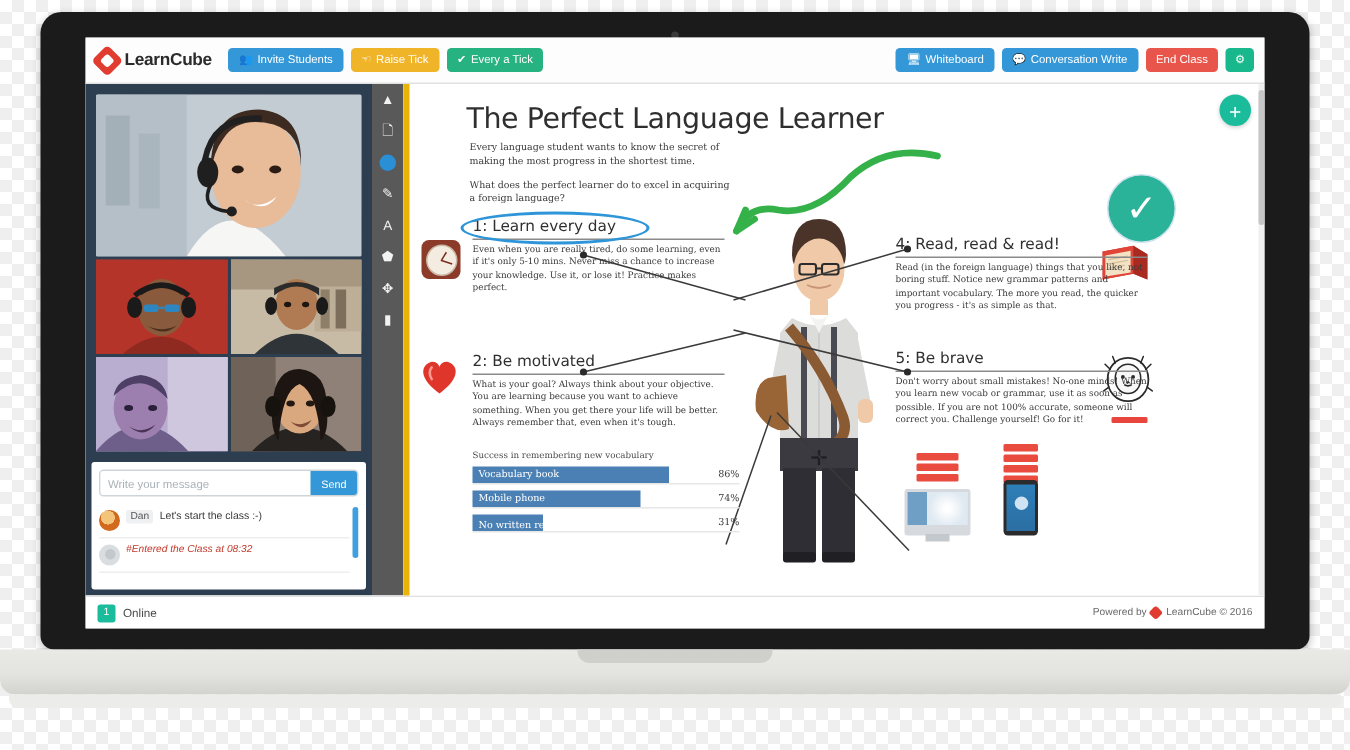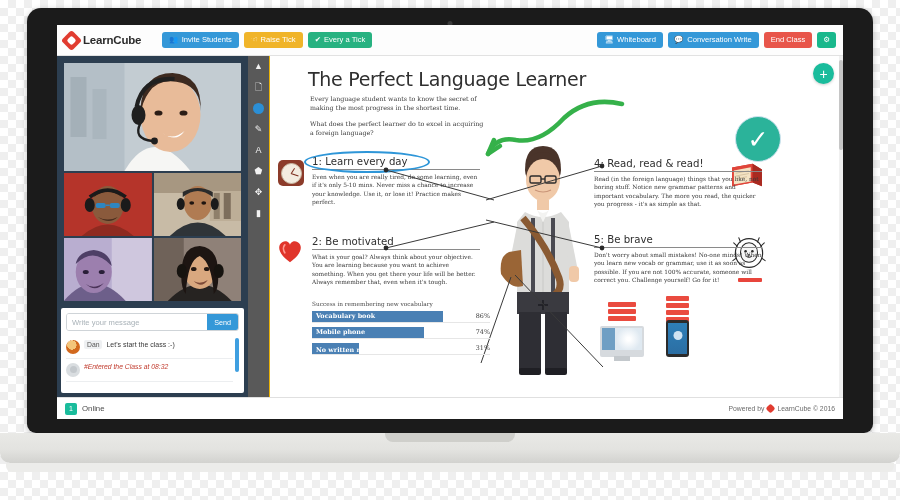--- a/index.html
+++ b/index.html
@@ -71,21 +71,21 @@
 
   
   .topbar {
     height: 31px; min-height: 31px;
     background: #fdfdfd;
     border-bottom: 1px solid #e2e2e2;
     display: flex; align-items: center;
     padding: 0 7px;
     gap: 5px;
   }
-  .brand { display: flex; align-items: center; gap: 4px; margin-right: 16px; }
+  .brand { display: flex; align-items: center; gap: 4px; margin-right: 6px; }
   .brand-mark {
     width: 15px; height: 15px;
     background: #e13c30;
     border-radius: 3px;
     position: relative;
     transform: rotate(45deg);
   }
   .brand-mark::after {
     content: ""; position: absolute;
     left: 4px; top: 4px; width: 7px; height: 7px;
@@ -218,21 +218,21 @@
   .tool-dot {
     width: 11px; height: 11px; border-radius: 50%;
     background: #2b8fd6;
   }
 
   
   .whiteboard {
     flex: 1; position: relative;
     background: #ffffff;
     overflow: hidden;
-    border-left: 1px solid #eab308;
+    border-left: 4px solid #eab308;
   }
   .wb-inner { position: absolute; inset: 0; }
 
   .wb-title {
     position: absolute; left: 38px; top: 12px;
     font-size: 19px; color: #2f2f2f;
     font-family: "DejaVu Sans", sans-serif;
     letter-spacing: -.3px;
   }
   .wb-intro {
@@ -340,21 +340,20 @@
   .chart-bar-wrap { flex: 1; height: 11px; position: relative; }
   .chart-bar {
     height: 11px; background: #4a80b4;
     display: flex; align-items: center;
     padding-left: 4px;
   }
   .chart-label {
     font-size: 6.4px; color: #ffffff;
     font-family: "DejaVu Serif", serif;
     white-space: nowrap;
-    font-weight: bold;
   }
   .chart-val {
     width: 26px; text-align: right;
     font-size: 6.4px; color: #3a3a3a;
     font-family: "DejaVu Serif", serif;
   }
 
   
   .character { position: absolute; left: 225px; top: 70px; width: 96px; height: 250px; }
 
@@ -630,21 +629,21 @@
         <svg class="green-arrow" width="150" height="80">
           <path d="M8 62 Q16 44 36 48 Q60 52 84 26 Q108 4 142 12" stroke="#35b14a" stroke-width="4.5" fill="none" stroke-linecap="round"></path>
           <path d="M8 62 L20 54 M8 62 L14 48" stroke="#35b14a" stroke-width="4.5" fill="none" stroke-linecap="round"></path>
         </svg>
 
         <div class="check-badge">✓</div>
 
         <div class="clock-icon">
           <div class="clock-face"></div>
         </div>
-        <div class="point" style="left:42px; top:100px;">
+        <div class="point" style="left:42px; top:90px;">
           <div class="blue-circle-hl"></div>
           <div class="pt-head">1:  Learn every day</div>
           <div class="pt-body">Even when you are really tired, do some learning, even if it's only 5-10 mins. Never miss a chance to increase your knowledge. Use it, or lose it! Practice makes perfect.</div>
         </div>
 
         <svg class="heart-icon" viewBox="0 0 32 30">
           <path d="M16 28 C2 18 1 9 7 5 C12 1.5 16 6 16 8 C16 6 20 1.5 25 5 C31 9 30 18 16 28 Z" fill="#e0352b"></path>
           <path d="M10 8 C8 10 8 14 10 17" stroke="#ff9a90" stroke-width="2" fill="none" stroke-linecap="round"></path>
         </svg>
         <div class="point" style="left:42px; top:180px;">

